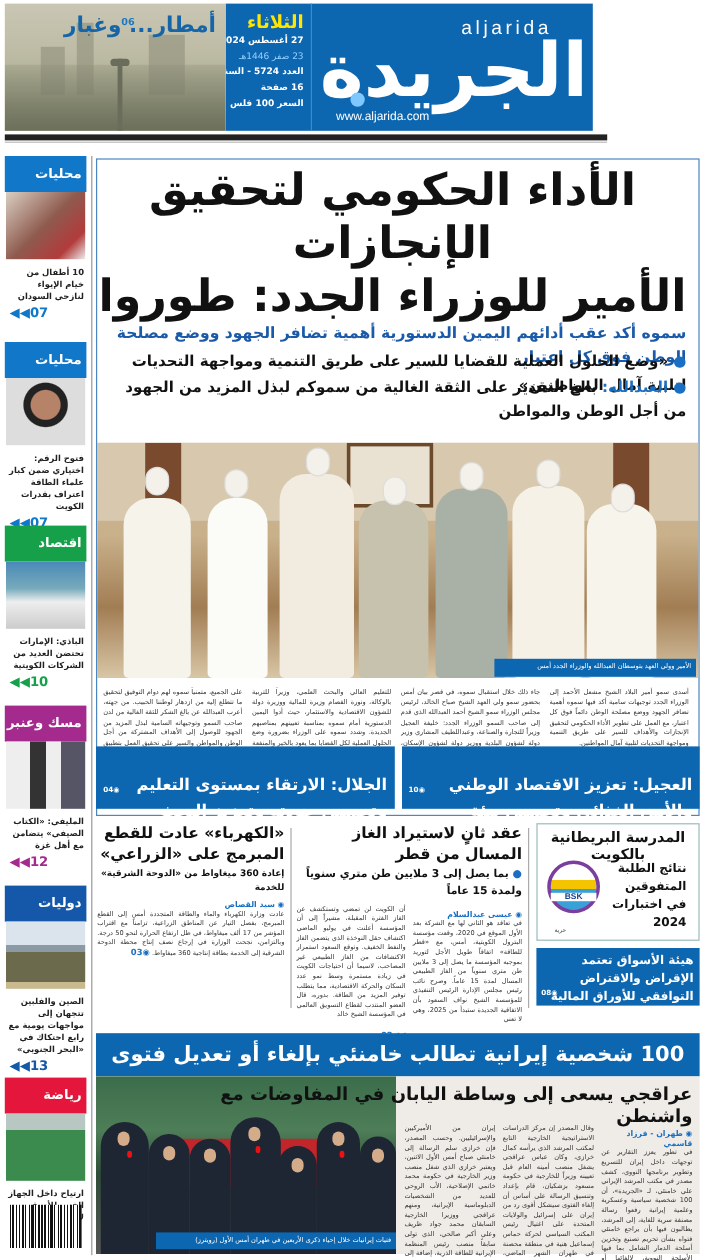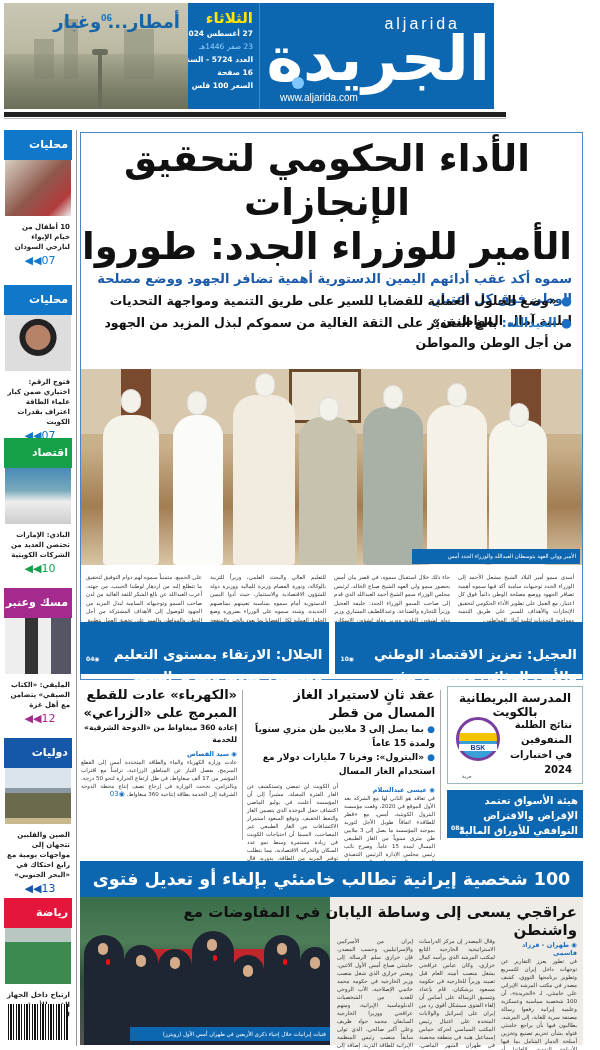--- a/index.html
+++ b/index.html
@@ -28,21 +28,21 @@
   .logo .url { position: absolute; left: 20px; top: 89px; color: #fff; font-size: 10px; font-family: "Liberation Sans", sans-serif; }
   .mast-bar { position: absolute; left: 4px; top: 112px; width: 502px; height: 5px; background: #222; }
   .mast-bar-thin { position: absolute; left: 4px; top: 118px; width: 502px; height: 1px; background: #bbb; }
 
   
   .sidebar { position: absolute; left: 4px; top: 130px; width: 68px; }
   .side-item { position: absolute; left: 0; width: 68px; }
   .side-label { height: 30px; color: #fff; font-size: 11px; font-weight: bold; text-align: right; padding: 8px 4px 0 0; }
   .side-img { height: 56px; margin: 0 1px; }
   .side-text { font-size: 7px; line-height: 10px; font-weight: bold; text-align: right; padding: 6px 2px 0 2px; color: #222; }
-  .side-page { font-size: 11px; font-weight: normal; text-align: center; padding-left: 4px; margin-top: 2px; direction: ltr; }
+  .side-page { font-size: 11px; font-weight: bold; text-align: left; padding-left: 4px; margin-top: 2px; direction: ltr; }
   .side-divider { position: absolute; left: 76px; top: 130px; width: 1px; height: 916px; background: #999; }
   .barcode { position: absolute; left: 8px; top: 1004px; width: 60px; height: 36px;
     background: repeating-linear-gradient(90deg, #111 0 1px, #fff 1px 2px, #111 2px 4px, #fff 4px 5px, #111 5px 6px, #fff 6px 8px); }
 
   
   .lead-box { position: absolute; left: 80px; top: 132px; width: 503px; height: 548px; border: 1px solid #4a86c2; }
   .headline { position: absolute; right: 10px; top: 4px; width: 490px; text-align: center; font-size: 37px; font-weight: bold; line-height: 44px; color: #111; letter-spacing: -1px; }
   .deck { position: absolute; right: 10px; top: 136px; width: 490px; text-align: right; font-size: 13px; font-weight: bold; color: #1a5aa8; line-height: 20px; }
   .bullet { position: absolute; right: 10px; width: 490px; font-size: 12.5px; font-weight: bold; color: #111; line-height: 20px; }
   .bullet .dot { color: #1a6fc2; }
@@ -50,21 +50,21 @@
   .photo { position: absolute; left: 0; top: 236px; width: 501px; height: 196px; overflow: hidden;
     background: linear-gradient(180deg, #cbb89b 0%, #c8b08a 40%, #a27d53 70%, #d8c6a6 100%); }
   .photo .wall { position: absolute; left: 0; right: 0; top: 0; height: 65px; background: #d8c9ae; }
   .photo .panel { position: absolute; top: 0; width: 30px; height: 120px; background: #7a4a2e; }
   .photo .frame { position: absolute; left: 208px; top: 0; width: 72px; height: 54px; background: #e9e2d3; border: 3px solid #6a4a2a; }
   .photo .person { position: absolute; bottom: 0; border-radius: 22px 22px 4px 4px; }
   .photo .head { position: absolute; width: 20px; height: 24px; border-radius: 10px; background: #f3f1ea; border: 1px solid #ddd; }
   .photo-caption { position: absolute; right: 2px; top: 180px; width: 168px; height: 15px; background: #0d66b0; color: #fff; font-size: 5.5px; line-height: 15px; text-align: right; padding-right: 4px; }
   .body-cols { position: absolute; right: 8px; top: 440px; width: 488px; height: 66px; display: flex; gap: 8px; }
   .col { flex: 1; font-size: 5.5px; line-height: 8.5px; color: #333; text-align: justify; overflow: hidden; }
-  .pg-ref { color: #1a6fc2; font-weight: normal; font-size: 7px; }
+  .pg-ref { color: #1a6fc2; font-weight: bold; font-size: 7px; }
 
   .subheads { position: absolute; left: 80px; top: 622px; width: 503px; height: 52px; display: flex; gap: 6px; }
   .subhead { flex: 1; background: #0d66b0; color: #fff; font-size: 13.5px; font-weight: bold; text-align: right; padding: 21px 6px 0 6px; line-height: 22px; position: relative; }
   .subhead .ref { position: absolute; left: 6px; bottom: 4px; font-size: 6px; color: #fff; }
 
   
   .mid { position: absolute; left: 80px; top: 686px; width: 503px; height: 160px; }
   .mid-col { position: absolute; top: 0; height: 156px; }
   .mid-div { position: absolute; top: 4px; width: 1px; height: 150px; background: #aaa; }
   .mid-title { font-size: 13px; font-weight: bold; text-align: right; line-height: 18px; color: #111; }
@@ -232,21 +232,20 @@
   <div class="cma-box">
     <span>هيئة الأسواق تعتمد الإقراض والاقتراض التوافقي للأوراق المالية</span>
     <span class="ref">◉<span>08</span></span>
   </div>
 
   <div class="mid-div" style="right:142px;"></div>
 
   <div class="mid-col" style="right:148px;width:188px;">
     <div class="mid-title">عقد ثانٍ لاستيراد الغاز المسال من قطر</div>
     <div class="mid-bullet"><span class="dot">● </span><span>بما يصل إلى 3 ملايين طن متري سنوياً ولمدة 15 عاماً</span></div>
-    <div class="mid-bullet"><span class="dot">● </span><span>«البترول»: وفرنا 7 مليارات دولار مع استخدام الغاز المسال</span></div>
     <div style="display:flex;gap:6px;margin-top:4px;">
       <div style="flex:1;">
         <div class="byline">◉ <span>عيسى عبدالسلام</span></div>
         <div class="body-text">في تعاقد هو الثاني لها مع الشركة بعد الأول الموقع في 2020، وقعت مؤسسة البترول الكويتية، أمس، مع «قطر للطاقة» اتفاقاً طويل الأجل لتوريد بموجبه المؤسسة ما يصل إلى 3 ملايين طن متري سنوياً من الغاز الطبيعي المسال لمدة 15 عاماً. وصرح نائب رئيس مجلس الإدارة الرئيس التنفيذي للمؤسسة الشيخ نواف السعود بأن الاتفاقية الجديدة ستبدأ من 2025، وهي لا تعني</div>
       </div>
       <div style="flex:1;">
         <div class="body-text">أن الكويت لن تمضي وتستكشف عن الغاز الفترة المقبلة، مشيراً إلى أن المؤسسة أعلنت في يوليو الماضي اكتشاف حقل النوخذة الذي يتضمن الغاز والنفط الخفيف. وتوقع السعود استمرار الاكتشافات من الغاز الطبيعي غير المصاحب، لاسيما أن احتياجات الكويت في زيادة مستمرة وسط نمو عدد السكان والحركة الاقتصادية، مما يتطلب توفير المزيد من الطاقة. بدوره، قال العضو المنتدب لقطاع التسويق العالمي في المؤسسة الشيخ خالد</div>
         <span class="pg-ref">◀◀<span>02</span></span>
       </div>
     </div>

